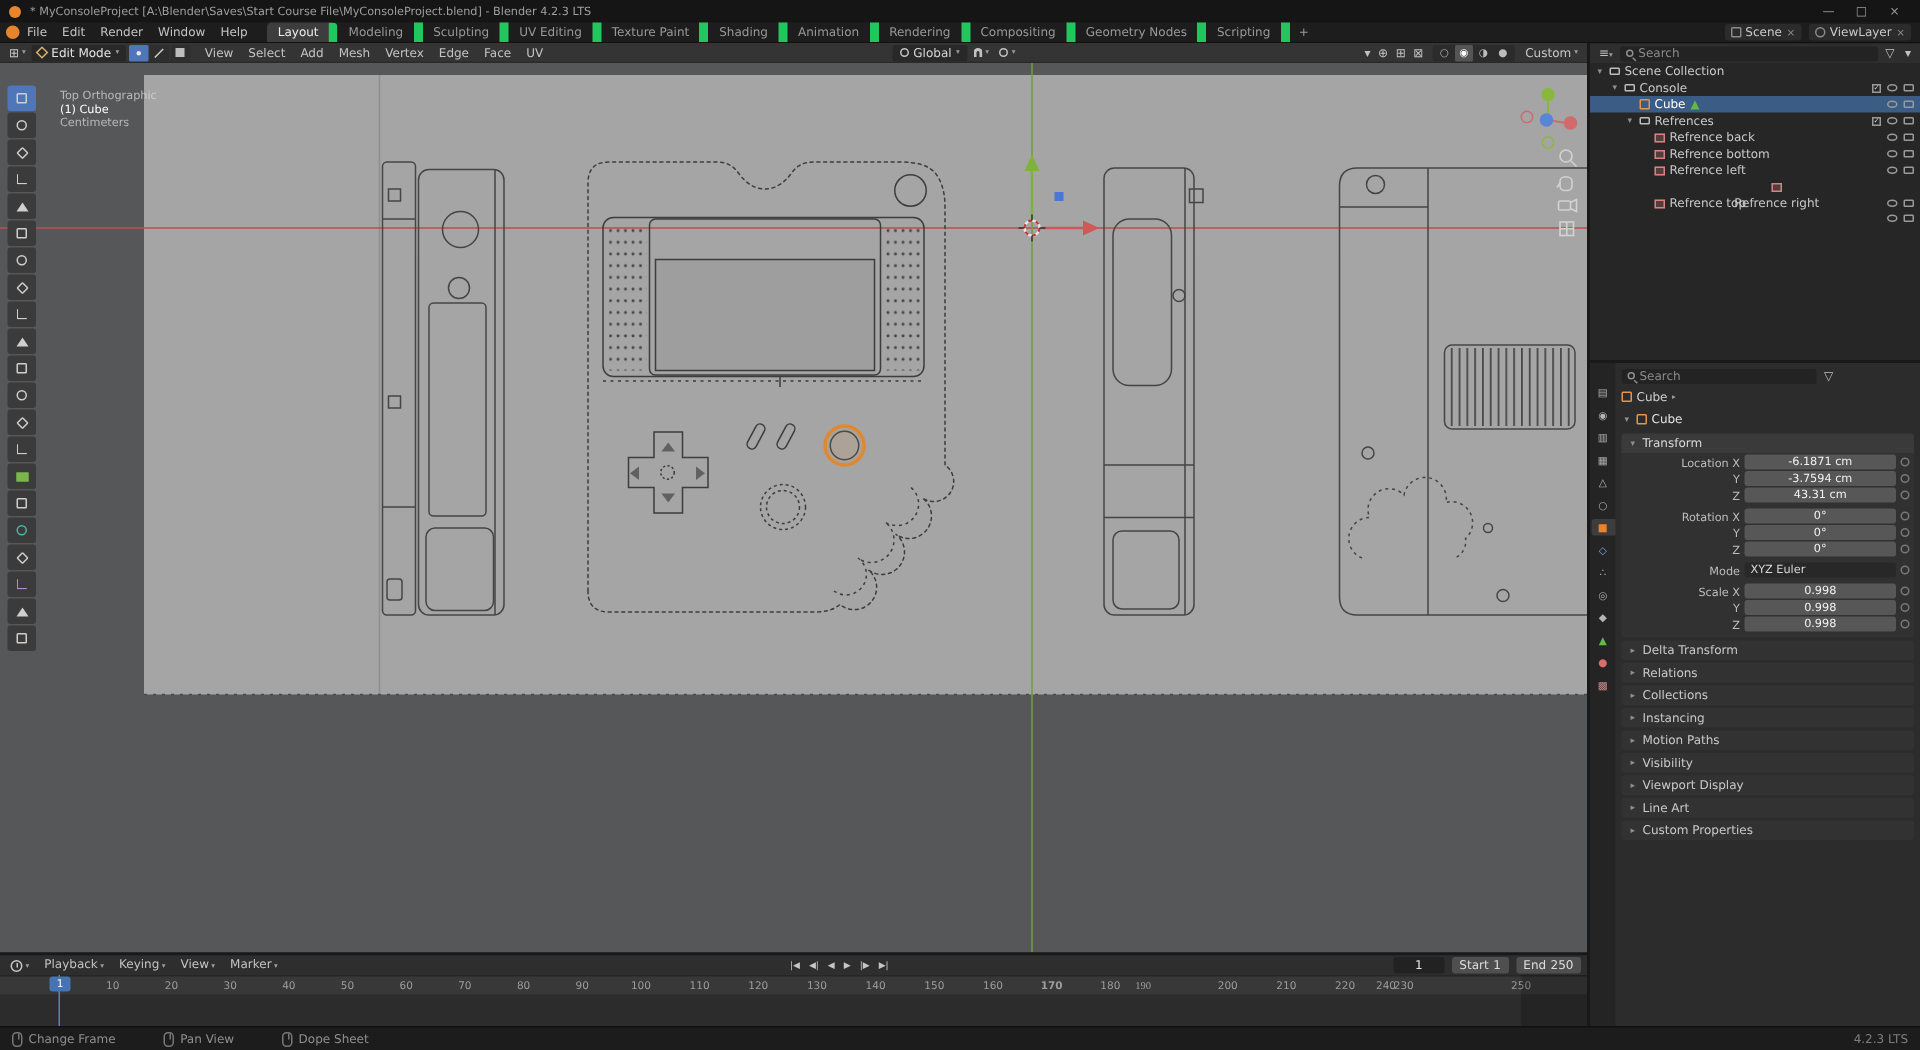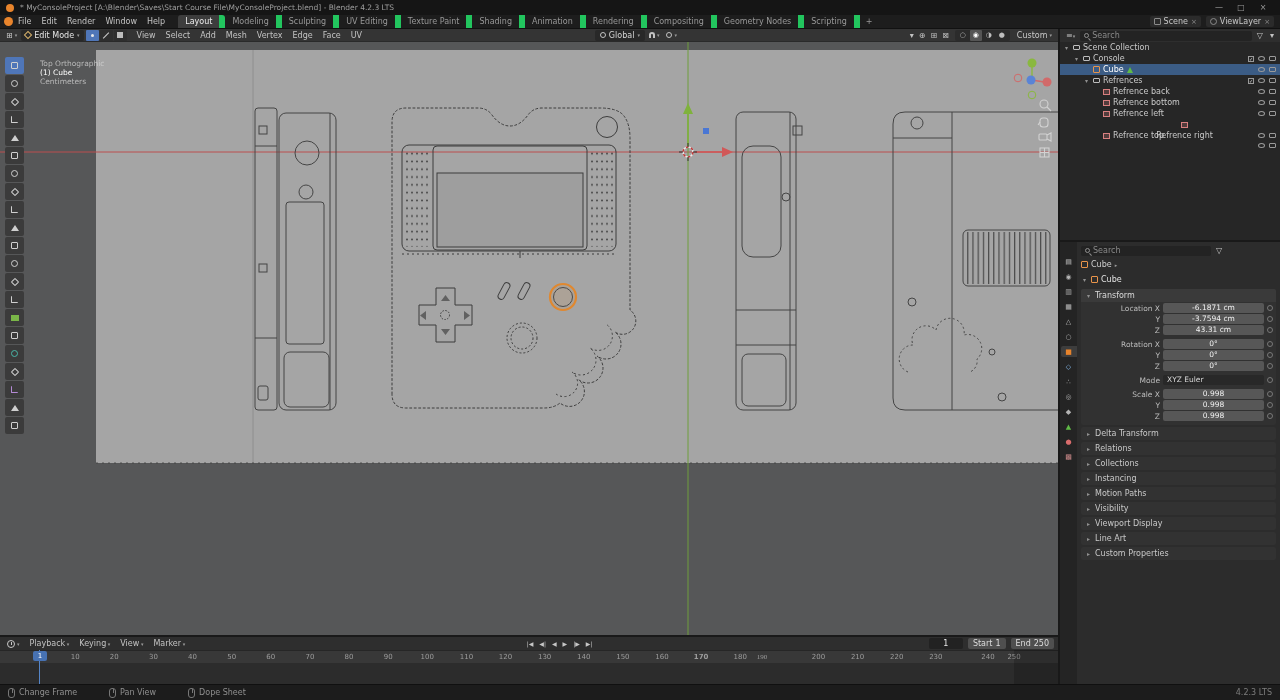--- a/index.html
+++ b/index.html
@@ -711,21 +711,21 @@
       <span class="ruler-num" style="left: 583.768px;">140</span>
       <span class="ruler-num" style="left: 622.888px;">150</span>
       <span class="ruler-num" style="left: 662.008px;">160</span>
       <span class="ruler-num" style="left: 701.128px; font-weight: bold;">170</span>
       <span class="ruler-num" style="left: 740.248px;">180</span>
       <span class="ruler-num" style="left: 762px; font-family: Liberation Serif, serif;">190</span>
       <span class="ruler-num" style="left: 818.488px;">200</span>
       <span class="ruler-num" style="left: 857.608px;">210</span>
       <span class="ruler-num" style="left: 896.728px;">220</span>
       <span class="ruler-num" style="left: 935.848px;">230</span>
-      <span class="ruler-num" style="left: 988px;">240</span>
+      <span class="ruler-num" style="left: 924px;">240</span>
       <span class="ruler-num" style="left: 1014.09px;">250</span>
     </div>
   <div class="tl-track"></div>
   <div class="past-end"></div>
   <div class="playhead-line"></div>
   <div class="playhead-badge">1</div>
 </div>
 
 <div id="statusbar">
   <span style="display:flex;gap:32px">

